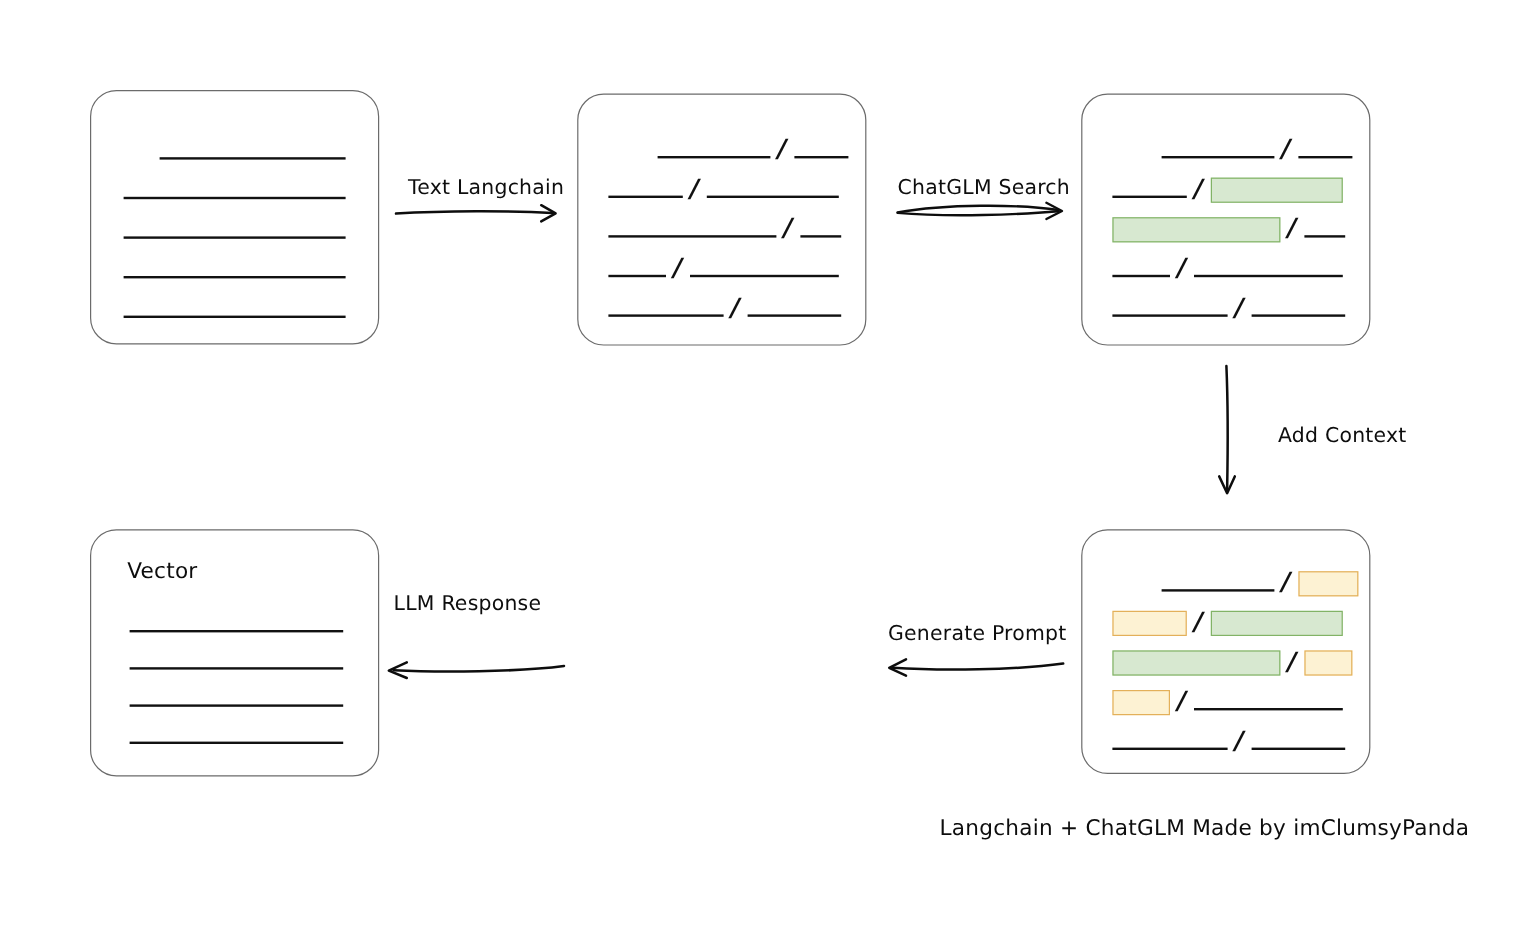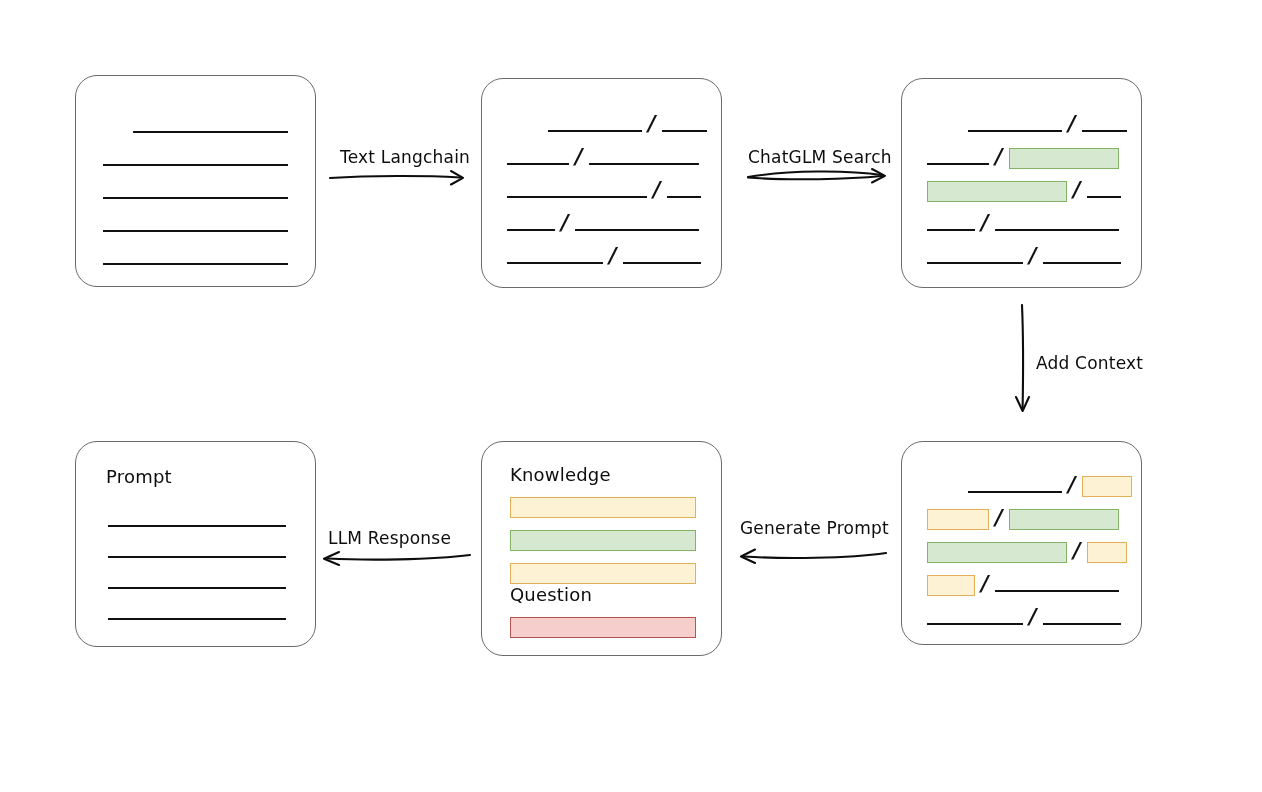--- a/index.html
+++ b/index.html
@@ -192,21 +192,21 @@
         <span class="slash" style="margin: 0px 6px;">/</span>
         <span class="seg" style="width: 124px;"></span>
       </div>
       <div class="row" style="left: 25px; top: 168px;">
         <span class="seg" style="width: 96px;"></span>
         <span class="slash" style="margin: 0px 6px;">/</span>
         <span class="seg" style="width: 78px;"></span>
       </div>
     </div>
 
-  <div class="arrow-label" style="left:1036px; top:353px;">Add Context</div>
+  <div class="arrow-label" style="left:1065px; top:353px;">Add Context</div>
   <svg class="arrow-svg" style="left:1012px; top:305px; width:24px; height:112px;" viewBox="0 0 24 112">
     <path d="M10,0 C11.5,35 11.2,72 10.6,103" stroke-width="2.1" stroke-linecap="round"></path>
     <path d="M4,92 L10.6,106 L17,92" stroke-width="2.1" stroke-linejoin="round" stroke-linecap="round"></path>
   </svg>
 
   <div class="doc-box" style="left:901px; top:441px; width:241px; height:204px;">
 
   <div class="row" style="left: 66px; top: 34px;">
         <span class="seg" style="width: 94px;"></span>
         <span class="slash" style="margin: 0px 6px;">/</span>
@@ -233,47 +233,39 @@
         <span class="seg" style="width: 78px;"></span>
       </div>
     </div>
 
   <div class="arrow-label" style="left:740px; top:518px;text-align:center;">Generate Prompt</div>
   <svg class="arrow-svg" style="left:738px; top:545px; width:152px; height:22px;" viewBox="0 0 152 22">
     <path d="M148,8 C110,13.5 45,14 6,11.5" stroke-width="2.1" stroke-linecap="round"></path>
     <path d="M17,4.5 L3,11.5 L17,18" stroke-width="2.1" stroke-linejoin="round" stroke-linecap="round"></path>
   </svg>
 
-  <div class="doc-box" style="left:481px; top:441px; width:241px; height:215px;">
-
-  <div class="box-heading" style="left: 28px; top: 22px;">Knowledge</div>
-      <div class="box-heading" style="left: 28px; top: 142px;">Question</div>
-      <div class="chunk yellow" style="position: absolute; left: 28px; top: 55px; width: 186px;"></div>
-      <div class="chunk green" style="position: absolute; left: 28px; top: 88px; width: 186px;"></div>
-      <div class="chunk yellow" style="position: absolute; left: 28px; top: 121px; width: 186px;"></div>
-      <div class="chunk red" style="position: absolute; left: 28px; top: 175px; width: 186px;"></div>
-    </div>
-
-  <div class="arrow-label" style="left:328px; top:528px;">LLM Response</div>
+
+  <div class="arrow-label" style="left:328px; top:493px;">LLM Response</div>
   <svg class="arrow-svg" style="left:320px; top:549px; width:152px; height:20px;" viewBox="0 0 152 20">
     <path d="M150,6 C112,11 46,11.5 8,9.5" stroke-width="2.1" stroke-linecap="round"></path>
     <path d="M19,3 L4,9.8 L19,16" stroke-width="2.1" stroke-linejoin="round" stroke-linecap="round"></path>
   </svg>
 
   <div class="doc-box" style="left:75px; top:441px; width:241px; height:206px;">
-    <div class="box-heading" style="left:30px; top:24px;">Prompt</div>
+    <div class="box-heading" style="left:30px; top:24px;">Vector</div>
 
   <div class="row" style="left: 32px; top: 68px;">
         <span class="seg" style="width: 178px;"></span>
       </div>
       <div class="row" style="left: 32px; top: 99px;">
         <span class="seg" style="width: 178px;"></span>
       </div>
       <div class="row" style="left: 32px; top: 130px;">
         <span class="seg" style="width: 178px;"></span>
       </div>
       <div class="row" style="left: 32px; top: 161px;">
         <span class="seg" style="width: 178px;"></span>
       </div>
     </div>
 
+  <div class="footer-note" style="left:783px; top:680px;">Langchain + ChatGLM Made by imClumsyPanda</div>
 
 </div>
 
 </body></html>

